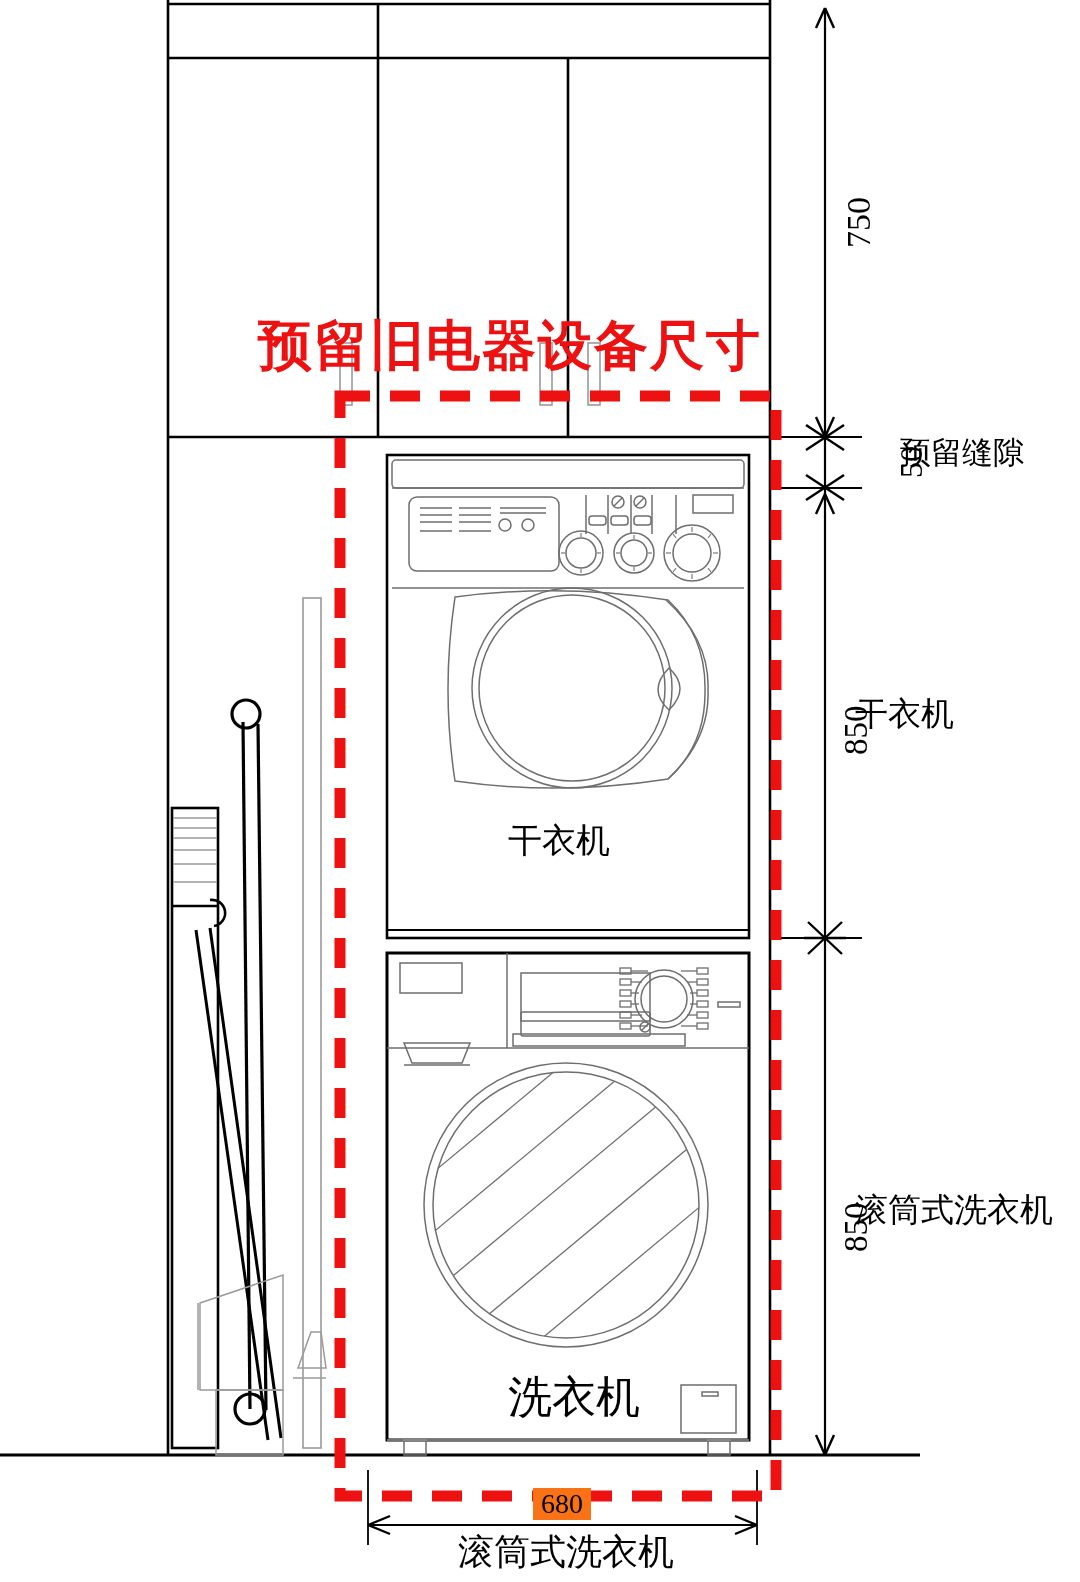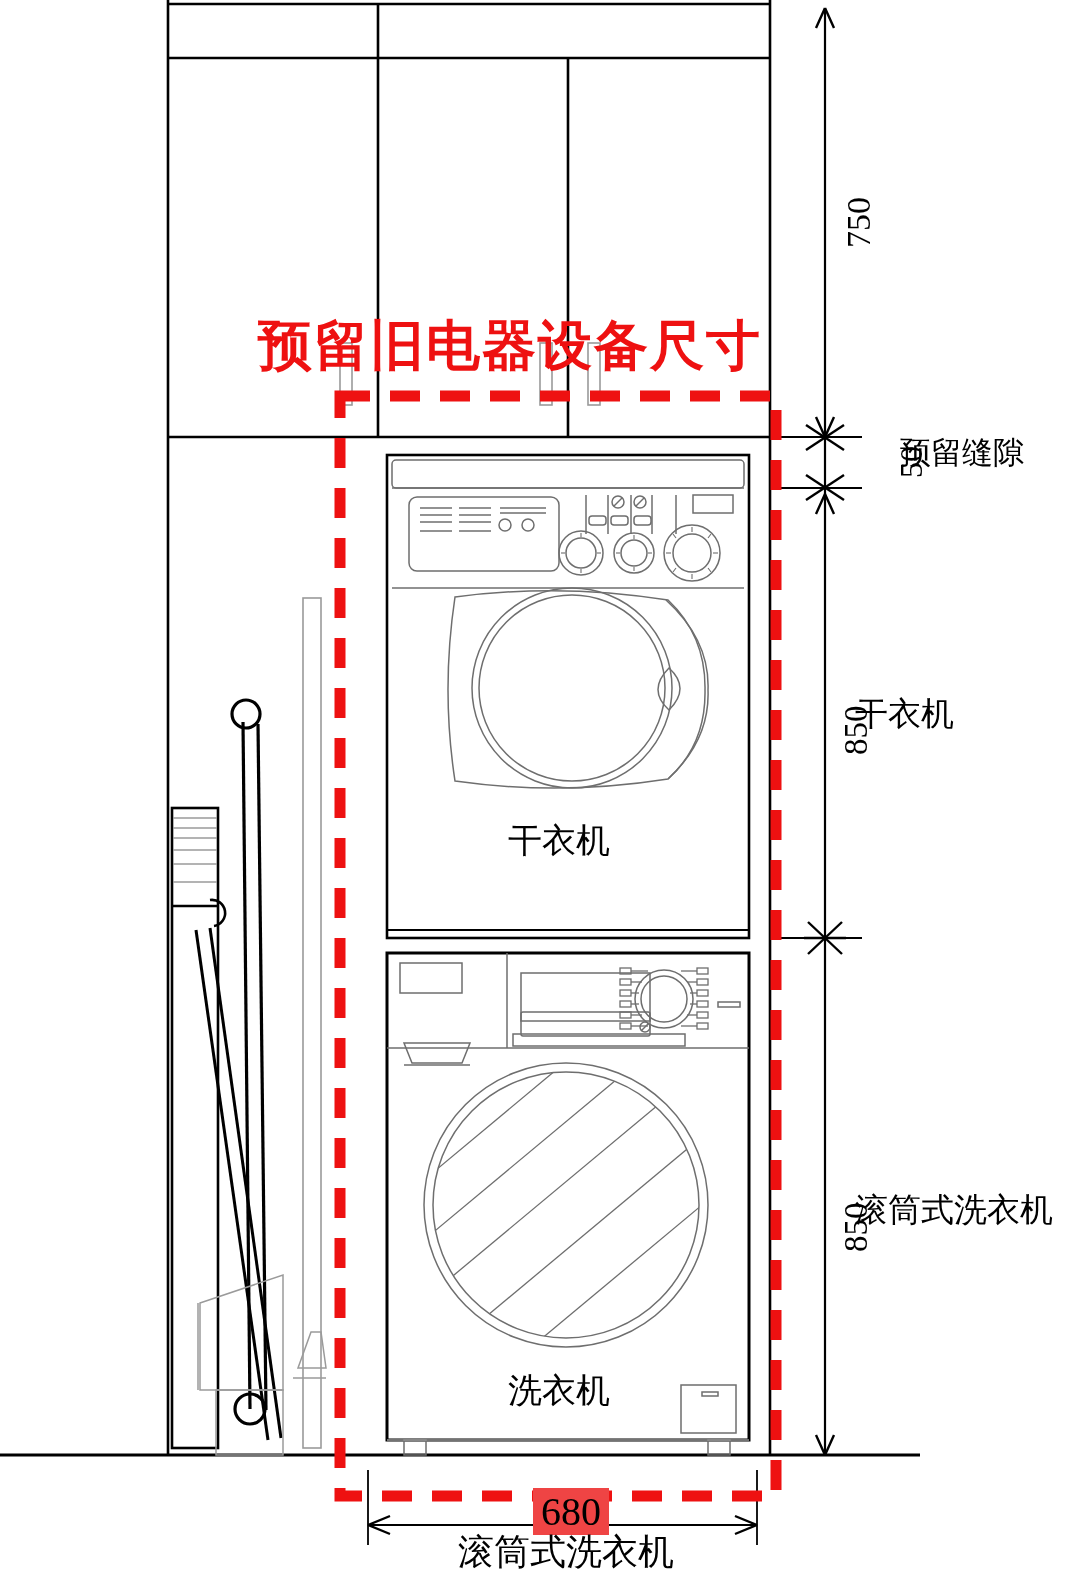--- a/index.html
+++ b/index.html
@@ -273,30 +273,30 @@
 
     <g>
       <rect x="340" y="396" width="436" height="1100" fill="none" stroke="#ee1111" stroke-width="11" stroke-dasharray="30 20"></rect>
     </g>
   </svg>
 
   <div class="redtitle" style="left:258px; top:266px;">预留旧电器设备尺寸</div>
 
   <div class="txt" style="left:508px; top:818px; font-size:34px;">干衣机</div>
 
-  <div class="txt" style="left:508px; top:1368px; font-size:34px;">洗衣机</div>
+  <div class="txt" style="left:508px; top:1368px; font-size:44px;">洗衣机</div>
 
   <div class="vtxt" style="left:840px; top:248px; font-size:34px;">750</div>
 
   <div class="vtxt" style="left:893px; top:478px; font-size:32px;">50</div>
   <div class="txt" style="left:900px; top:432px; font-size:31px;">预留缝隙</div>
 
   <div class="vtxt" style="left:838px; top:755px; font-size:33px;">850</div>
   <div class="txt" style="left:855px; top:692px; font-size:33px;">干衣机</div>
 
   <div class="vtxt" style="left:838px; top:1252px; font-size:33px;">850</div>
   <div class="txt" style="left:855px; top:1188px; font-size:33px;">滚筒式洗衣机</div>
 
-  <div class="txt" style="left:533px; top:1488px; font-size:40px; background:#ef4444; padding:0 8px;">680</div>
+  <div class="txt" style="left:533px; top:1488px; font-size:28px; background:#f97316; padding:0 8px;">680</div>
 
   <div class="txt" style="left:458px; top:1528px; font-size:36px;">滚筒式洗衣机</div>
 
 </div>
 
 </body></html>

